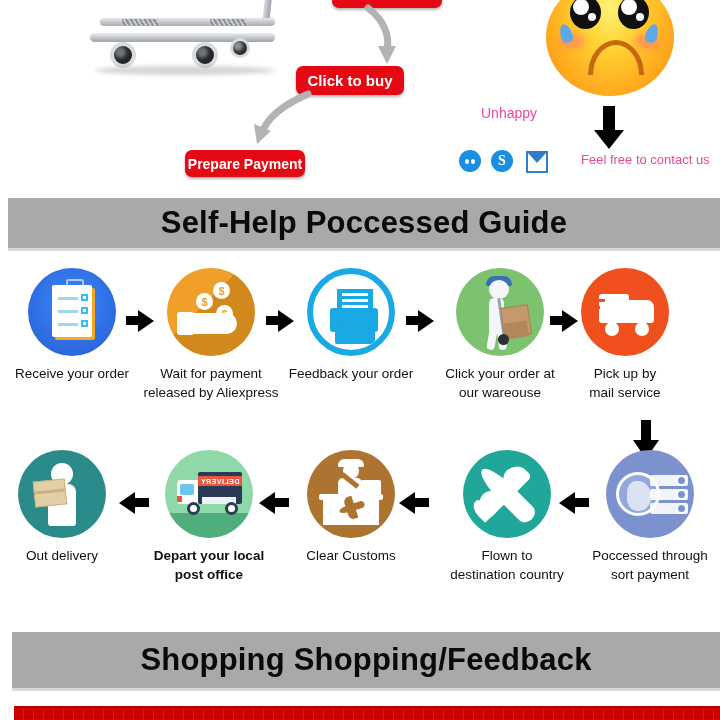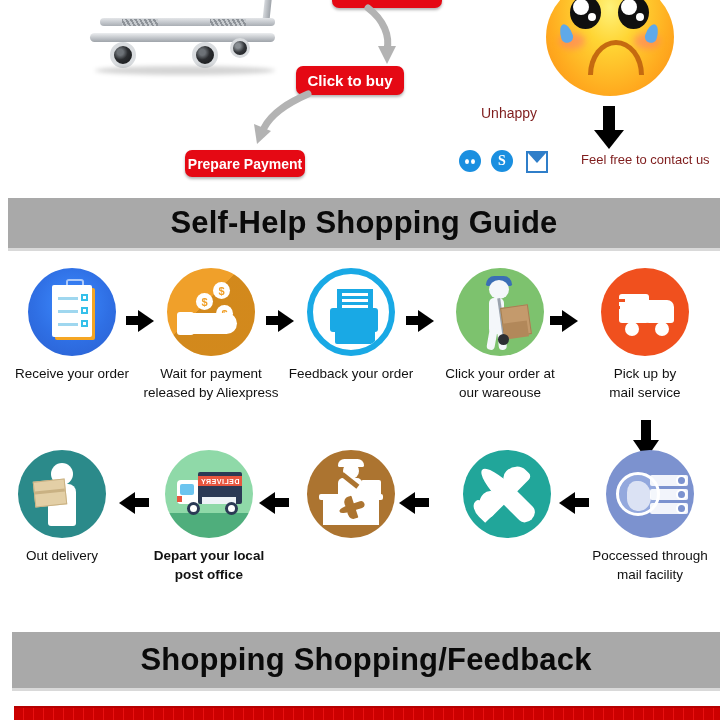--- a/index.html
+++ b/index.html
@@ -73,21 +73,21 @@
   .emoji .tear.l { left: 14px; top: 46px; transform: rotate(-18deg); }
   .emoji .tear.r { left: 100px; top: 46px; }
   .emoji .mouth {
     position:absolute; left: 42px; top: 62px; width: 46px; height: 30px;
     border: 5px solid #c56a10; border-bottom: none;
     border-radius: 50% 50% 0 0 / 100% 100% 0 0;
     background: transparent;
   }
 
   .down-arrow-blk { position:absolute; }
-  .lbl { position:absolute; font-size:13px; color:#7f1d1d; white-space:nowrap; }
+  .lbl { position:absolute; font-size:13px; color:#ec4899; white-space:nowrap; }
 
   .social { position:absolute; width:22px; height:22px; }
   .social.aliww { border-radius:50%; background:#1a8fe0; }
   .social.aliww .m1,.social.aliww .m2 { position:absolute; top:9px; width:4px; height:5px; border-radius:50%; background:#fff; }
   .social.aliww .m1 { left:6px; } .social.aliww .m2 { left:12px; }
   .social.skype { border-radius:50%; background:#1a8fe0; display:flex; align-items:center; justify-content:center; color:#fff; font-weight:bold; font-size:14px; font-family:"Liberation Serif", serif; }
   .social.mail { border:2px solid #2f7ec9; box-sizing:border-box; background:#fff; }
   .social.mail:before{ content:""; position:absolute; left:0;top:0;width:0;height:0;
     border-left:9px solid transparent;border-right:9px solid transparent;border-top:10px solid #2f7ec9; }
 
@@ -270,21 +270,21 @@
   <div class="lbl" style="left:581px; top:152px; font-size:13px;">Feel free to contact us</div>
 
   <div class="social aliww" style="left:459px; top:150px;">
       <div class="m1"></div>
       <div class="m2"></div>
     </div>
   <div class="social skype" style="left:491px; top:150px;">S</div>
   <div class="social mail" style="left:526px; top:151px;"></div>
 </div>
 
-<div class="banner" id="banner-guide">Self-Help Shopping Guide</div>
+<div class="banner" id="banner-guide">Self-Help Poccessed Guide</div>
 
 <div id="steps">
 
   <div class="step" style="left:2px; top:0;">
     <div class="circle ic-clip">
       <div class="tab"></div>
       <div class="paper">
         <div class="ln" style="top:12px;"></div>
           <div class="bx" style="top:9px;"></div>
         <div class="ln" style="top:25px;"></div>
@@ -343,21 +343,21 @@
         <div class="box2"></div>
       <div class="whl"></div>
     </div>
     <div class="caption" style="white-space:pre-line;">Click your order at
 our wareouse</div>
   </div>
 
   <div class="arr arr-r" style="left:562px; top:42px;"></div>
   <div class="arr-stem-r" style="left:550px; top:48px;"></div>
 
-  <div class="step" style="left:575px; top:0;">
+  <div class="step" style="left:555px; top:0;">
     <div class="circle ic-truck">
       <div class="van"></div>
       <div class="cab"></div>
       <div class="ln" style="top:31px;"></div>
       <div class="ln" style="top:38px; width:11px;"></div>
       <div class="w" style="left:24px;"></div>
       <div class="w" style="left:54px;"></div>
     </div>
     <div class="caption" style="white-space:pre-line;">Pick up by
 mail service</div>
@@ -405,45 +405,48 @@
     <div class="circle ic-cust">
       <div class="cap"></div>
         <div class="head"></div>
       <div class="torso"></div>
         <div class="sash"></div>
       <div class="lug"></div>
       <div class="deskTop"></div>
       <div class="desk"></div>
       <div class="pl"></div>
     </div>
+    <div class="caption">Clear Customs</div>
   </div>
 
   <div class="arr arr-l" style="left:399px; top:224px;"></div>
   <div class="arr-stem-l" style="left:415px; top:230px;"></div>
 
   <div class="step" style="left:437px; top:182px;">
     <div class="circle ic-plane">
       <div class="p"></div>
       <div class="tail"></div>
     </div>
+    <div class="caption" style="white-space:pre-line;">Flown to
+destination country</div>
   </div>
 
   <div class="arr arr-l" style="left:559px; top:224px;"></div>
   <div class="arr-stem-l" style="left:575px; top:230px;"></div>
 
   <div class="step" style="left:580px; top:182px;">
     <div class="circle ic-sort">
       <div class="globe"></div>
       <div class="row" style="top:25px;"></div>
         <div class="dot" style="top:25px;"></div>
       <div class="row" style="top:39px;"></div>
         <div class="dot" style="top:39px;"></div>
       <div class="row" style="top:53px;"></div>
         <div class="dot" style="top:53px;"></div>
     </div>
     <div class="caption" style="white-space:pre-line;">Poccessed through
-mail facility</div>
+sort payment</div>
   </div>
 </div>
 
 <div class="banner" id="banner-process">Shopping Shopping/Feedback</div>
 
 <div class="red-strip"></div>
 
 </body></html>

